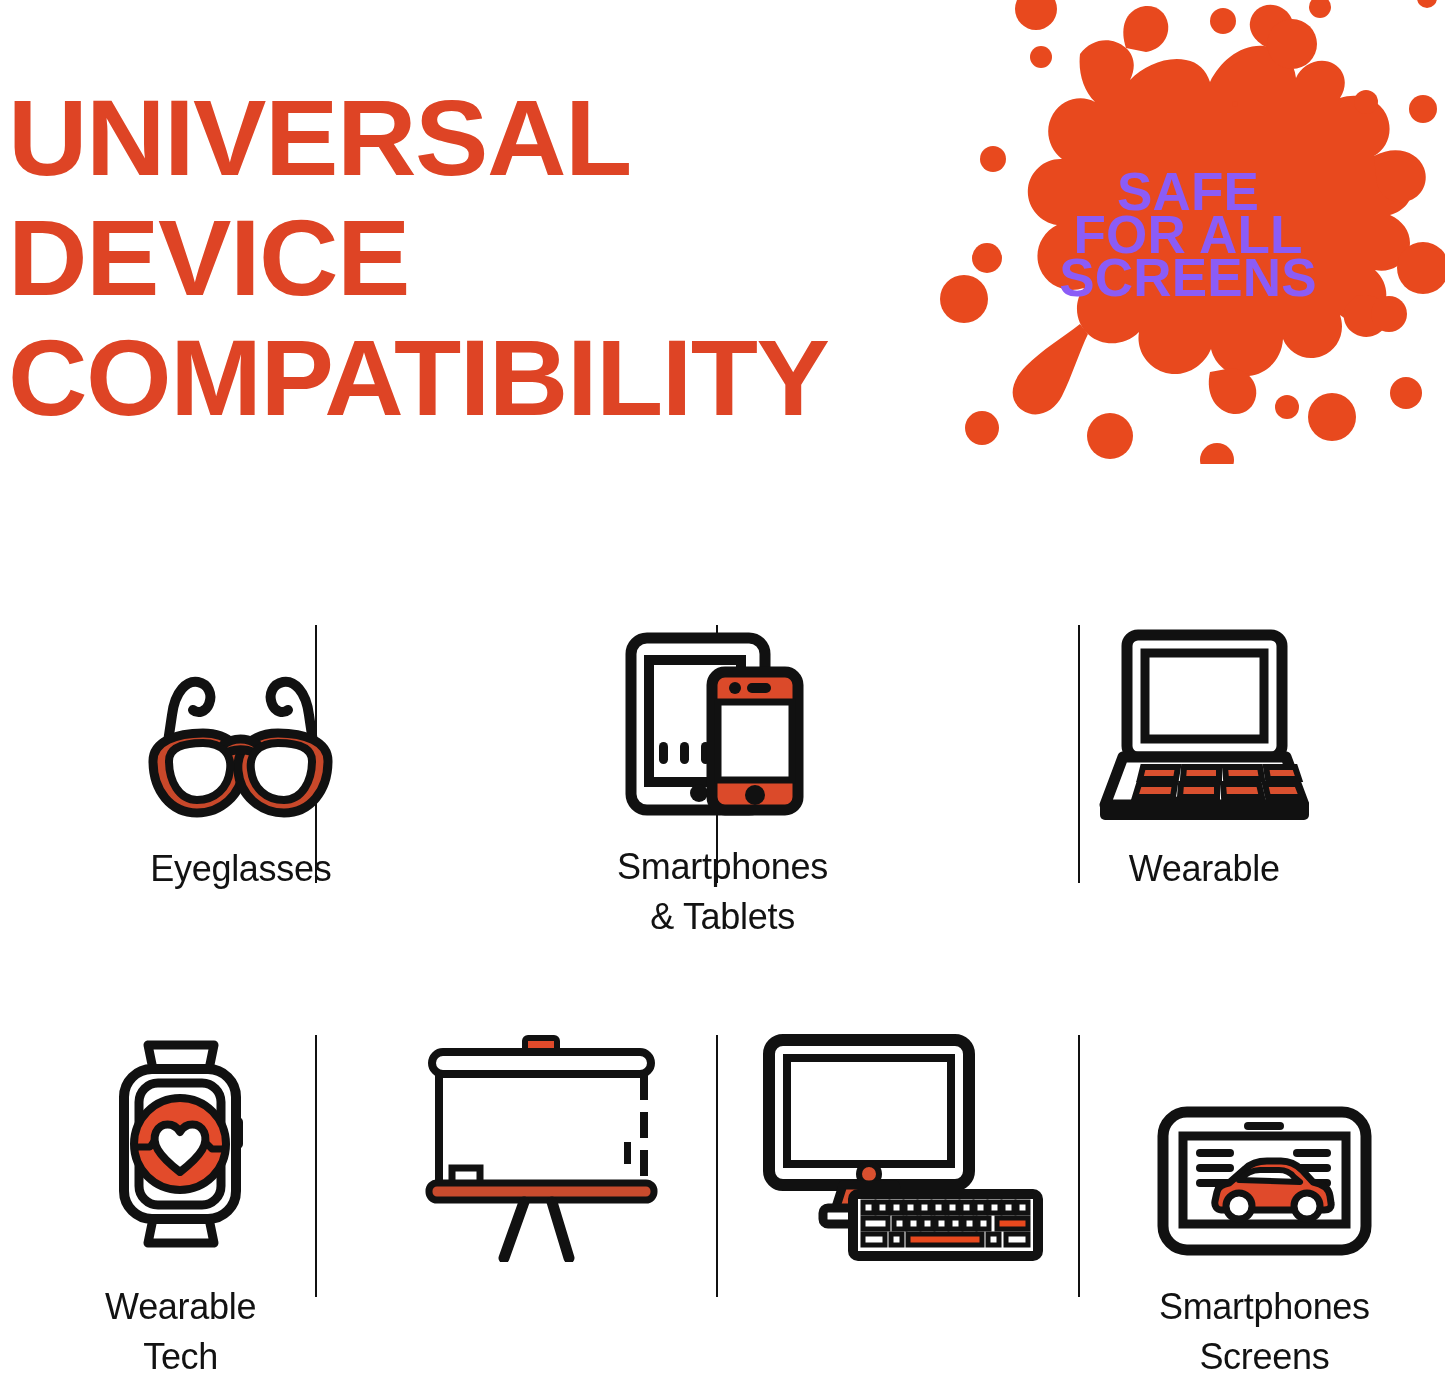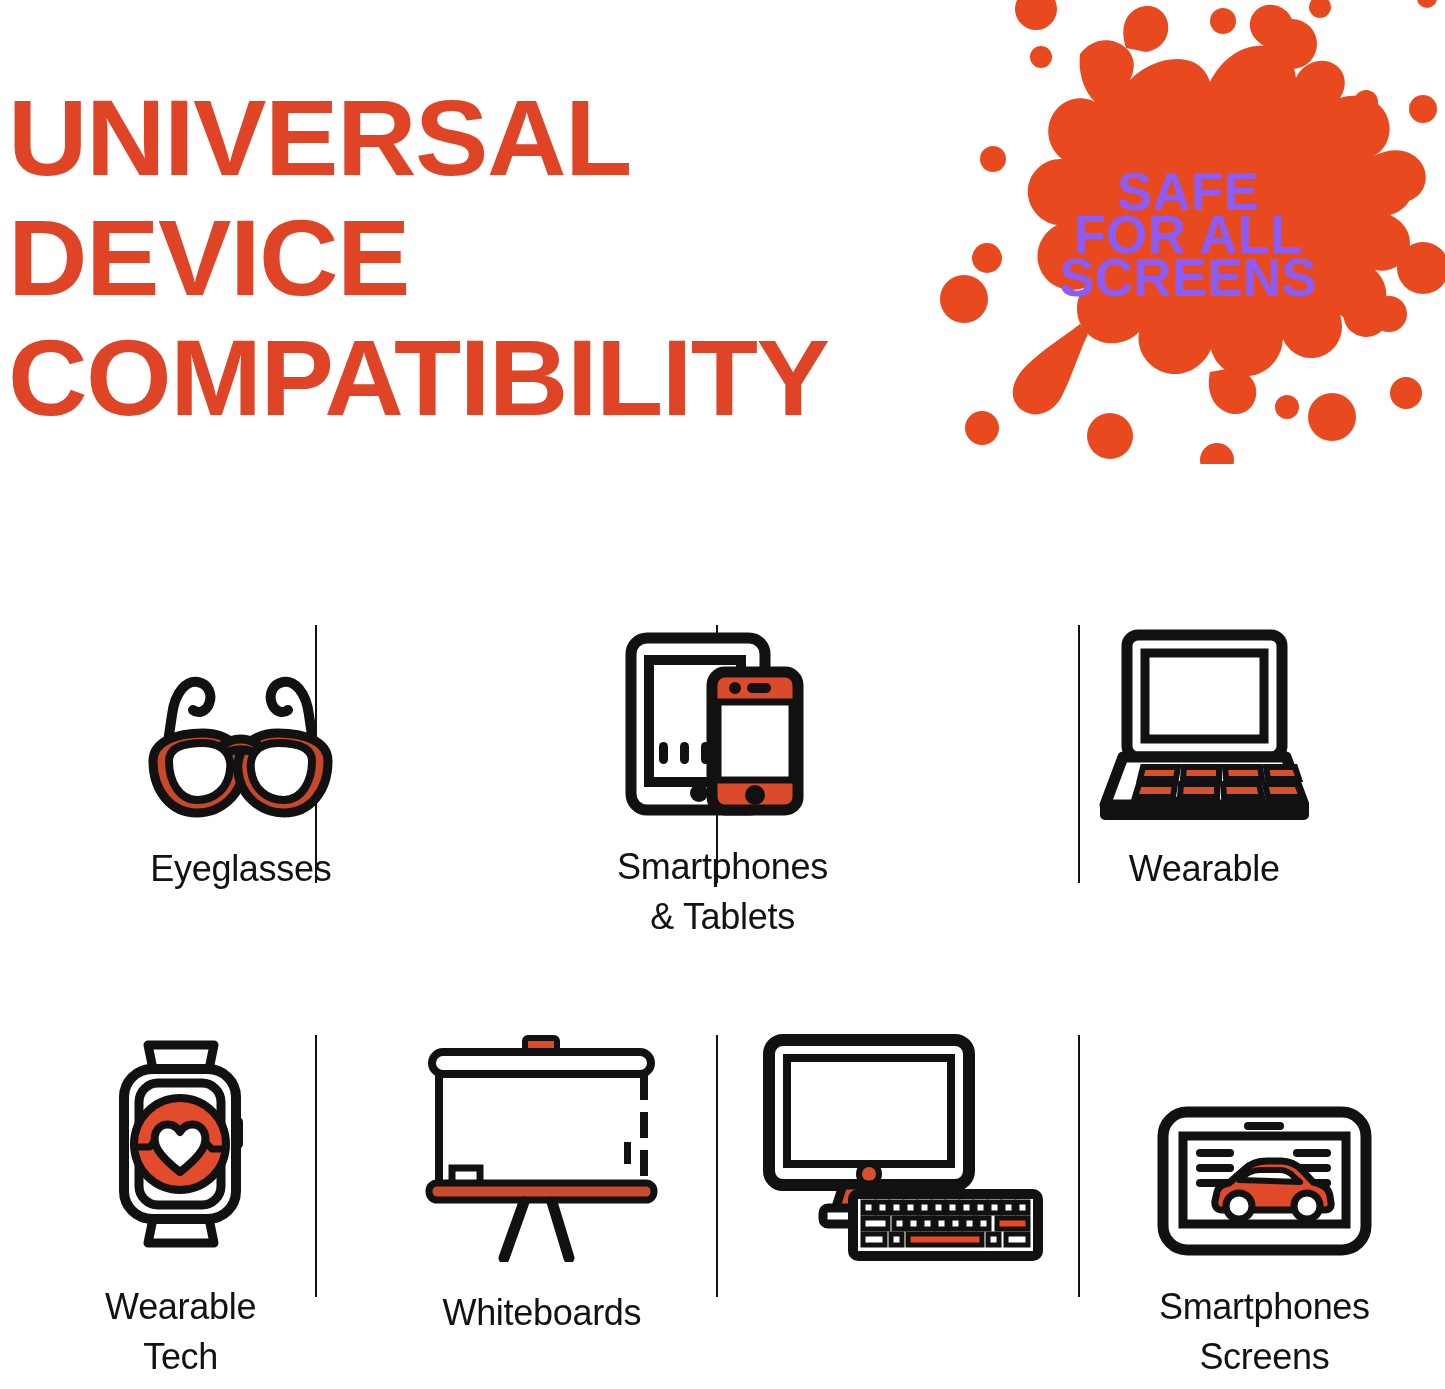--- a/index.html
+++ b/index.html
@@ -331,21 +331,20 @@
           <rect x="28" y="136" width="28" height="16" fill="#fff" stroke="#111" stroke-width="7"></rect>
 
           <rect x="200" y="110" width="7" height="22" fill="#111"></rect>
 
           <rect x="5" y="151" width="225" height="17" rx="8" fill="#C84B2D" stroke="#111" stroke-width="7"></rect>
 
           <path d="M100 170 L80 226" stroke="#111" stroke-width="11" stroke-linecap="round"></path>
           <path d="M128 170 L145 226" stroke="#111" stroke-width="11" stroke-linecap="round"></path>
         </svg>
       </div>
-      <div class="tile-label">Whiteboards</div>
     </div>
 
     <div class="tile">
       <div class="icon-box">
         <svg width="285" height="230" viewBox="0 0 285 230">
 
           <rect x="8" y="8" width="200" height="145" rx="14" fill="#fff" stroke="#111" stroke-width="12"></rect>
           <rect x="26" y="26" width="164" height="106" fill="#fff" stroke="#111" stroke-width="8"></rect>
           <circle cx="108" cy="142" r="10" fill="#D9502F" stroke="#111" stroke-width="6"></circle>
 

